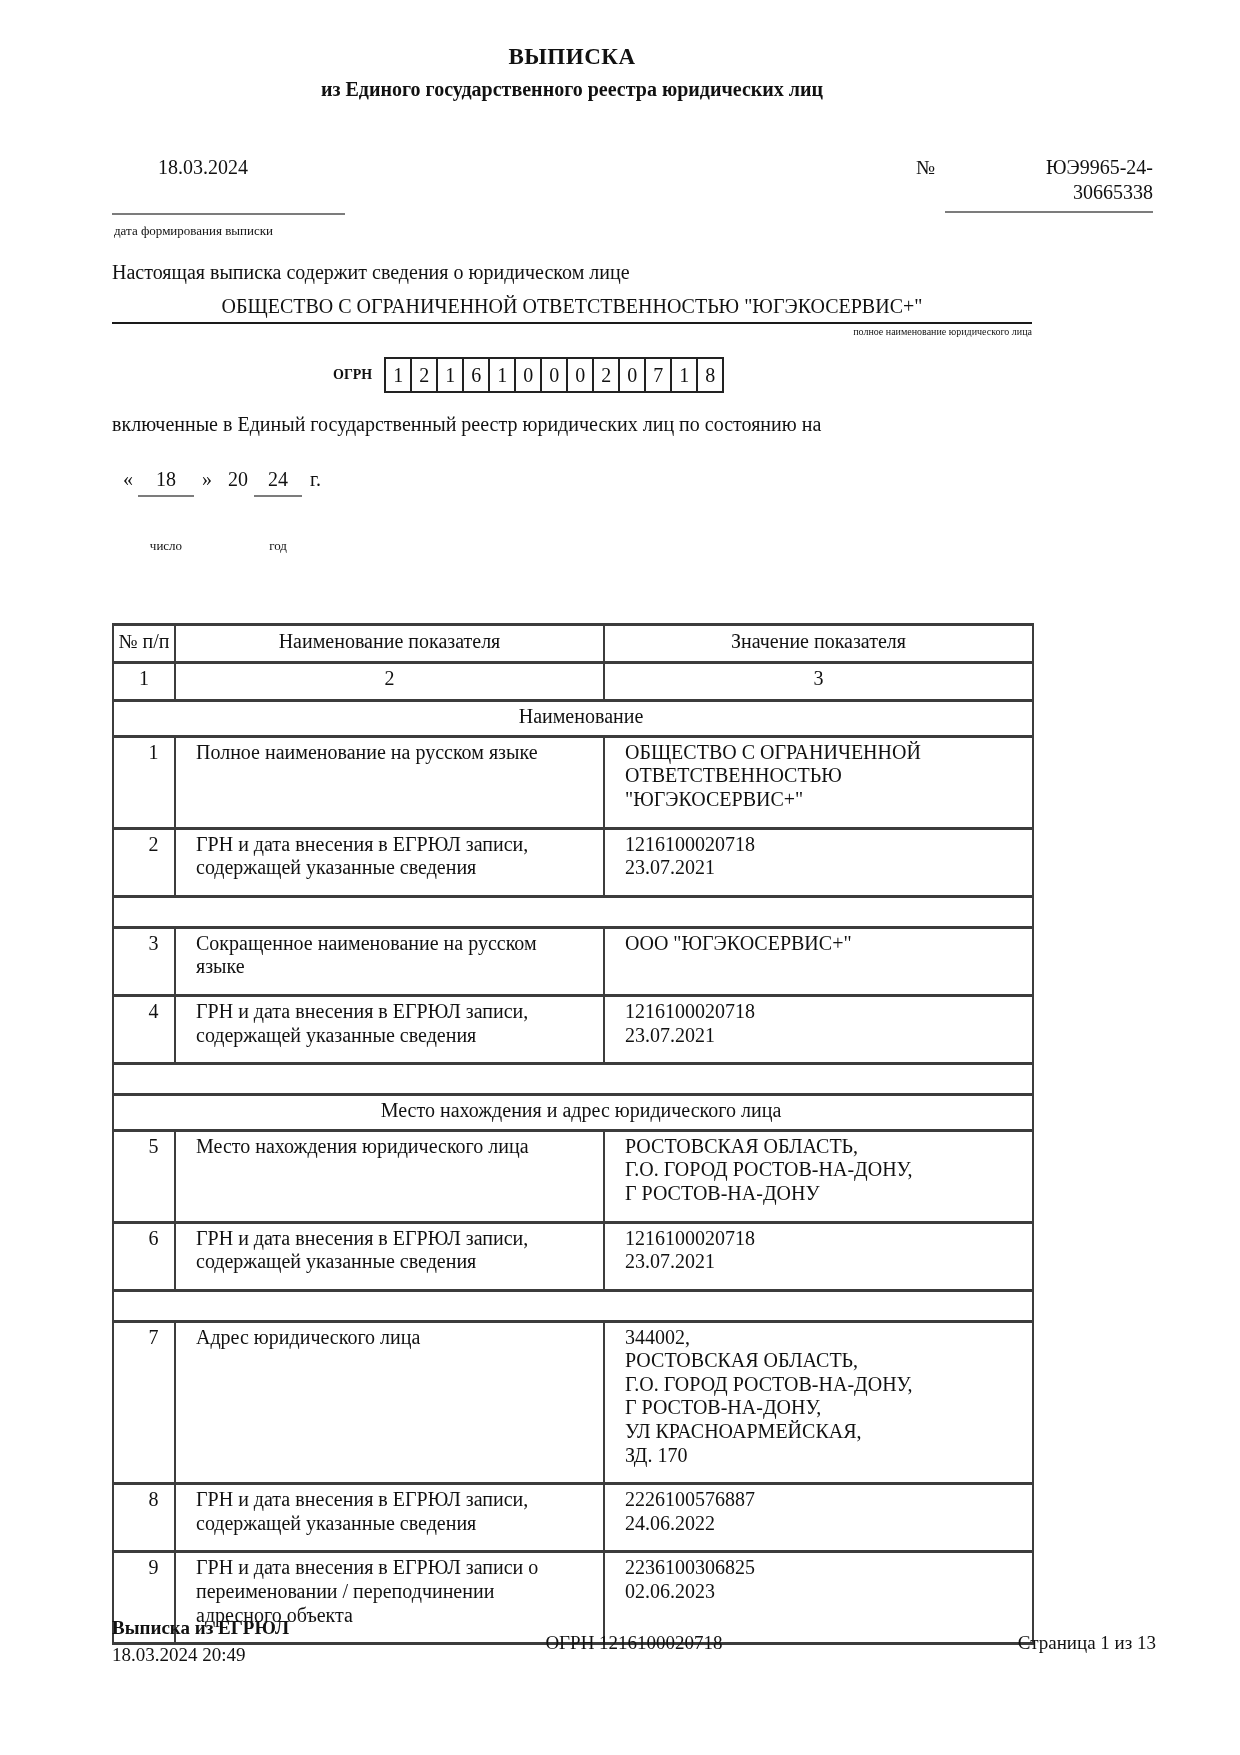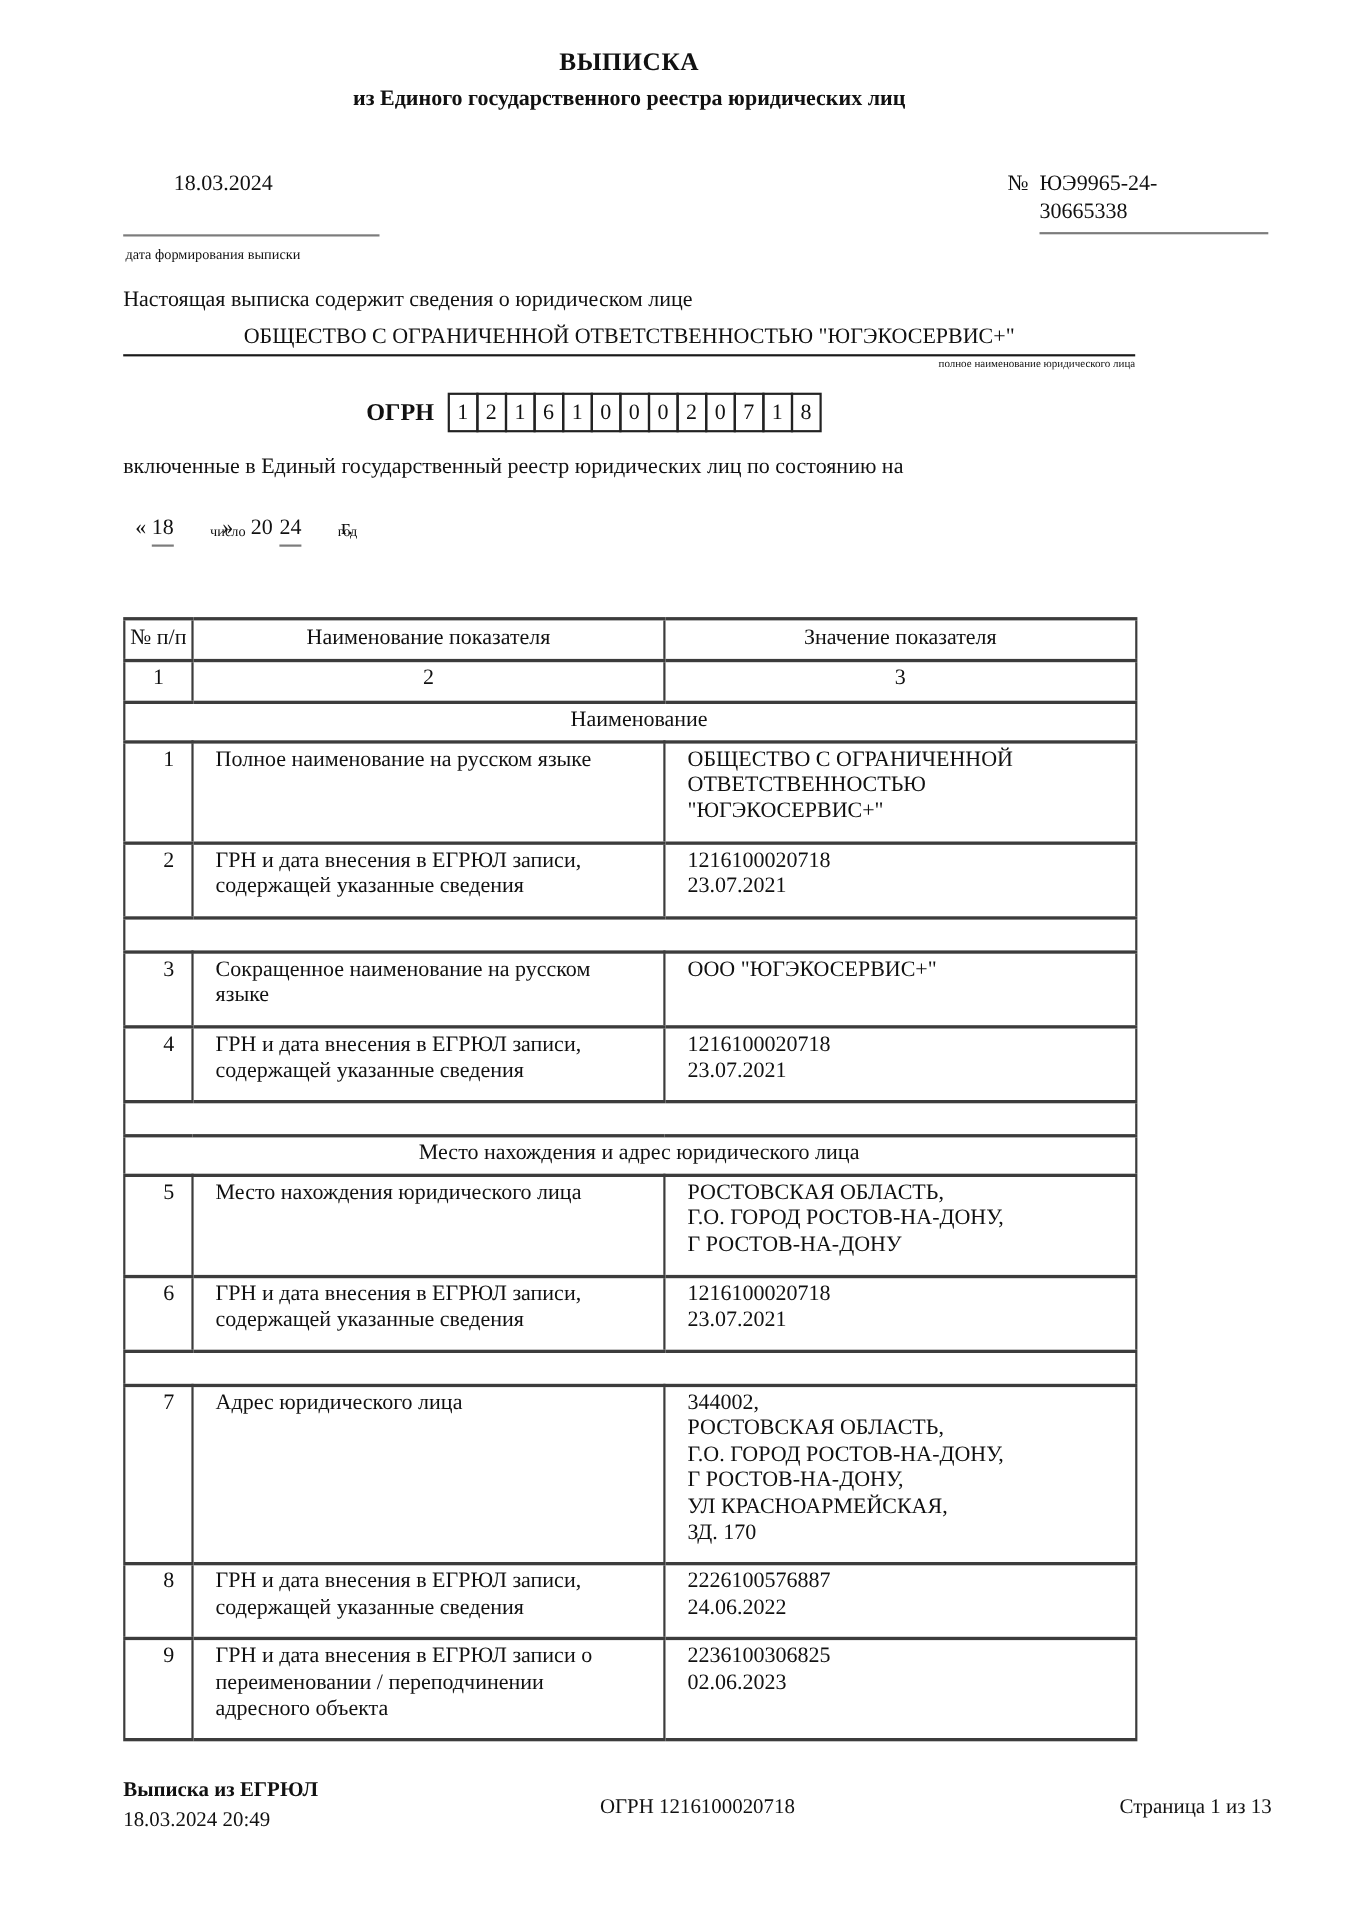--- a/index.html
+++ b/index.html
@@ -12,39 +12,39 @@
   .content{width:920px;margin-left:112px;}
 
   .doc-title{padding-top:44px;text-align:center;font-size:23px;font-weight:bold;letter-spacing:.5px;}
   .doc-subtitle{margin-top:8px;text-align:center;font-size:20px;font-weight:bold;}
 
   .meta{position:relative;height:86px;margin-top:52px;font-size:20px;line-height:25px;}
   .meta-date{position:absolute;left:46px;top:2px;}
   .meta-left-line{position:absolute;left:0;top:60px;width:233px;border-top:2px solid var(--underline);}
   .meta-caption{position:absolute;left:2px;top:65px;font-size:13px;}
   .num-sign{position:absolute;left:804px;top:2px;}
-  .num-block{position:absolute;left:833px;top:2px;width:208px;text-align:left;}
+  .num-block{position:absolute;left:833px;top:2px;width:208px;text-align:right;}
   .meta-right-line{margin-top:6px;border-top:2px solid var(--underline);}
 
   .intro{margin-top:22px;font-size:20px;}
   .company{margin-top:11px;text-align:center;font-size:20px;}
   .company-line{margin-top:4px;border-top:2px solid var(--black-line);}
   .company-caption{margin-top:2px;text-align:right;font-size:10px;}
 
   .ogrn-row{margin-top:20px;margin-left:221px;display:flex;align-items:center;}
-  .ogrn-label{font-size:22px;font-weight:bold;}
+  .ogrn-label{font-size:14px;font-weight:bold;}
   .ogrn-boxes{display:flex;margin-left:12px;}
   .ogrn-cell{width:24px;height:32px;border:2px solid #222222;margin-left:-2px;
     display:flex;align-items:center;justify-content:center;font-size:20px;}
   .ogrn-cell:first-child{margin-left:0;}
 
   .included{margin-top:20px;font-size:20px;}
 
   .fill-date{margin-top:30px;display:flex;align-items:flex-start;font-size:20px;line-height:26px;}
-  .fd-group{display:flex;flex-direction:row;align-items:center;gap:33px;}
+  .fd-group{display:flex;flex-direction:column;align-items:center;gap:33px;}
   .fd-val{width:100%;text-align:center;border-bottom:2px solid var(--underline);padding-bottom:3px;}
   .fd-cap{font-size:13px;margin-top:3px;}
   .fd-q1{margin-left:11px;margin-right:5px;}
   .fd-day{width:56px;}
   .fd-q2{margin-left:8px;}
   .fd-month{width:205px;margin-left:10px;}
   .fd-century{margin-left:16px;}
   .fd-year{width:48px;margin-left:6px;}
   .fd-suffix{margin-left:8px;}
 

